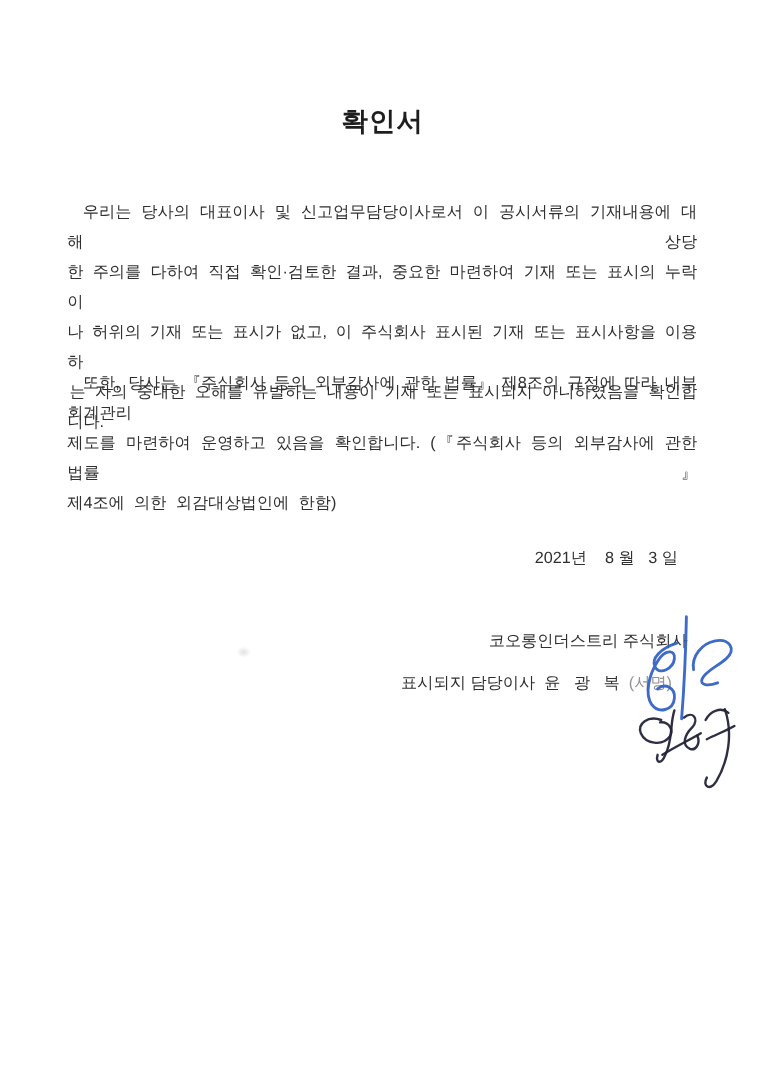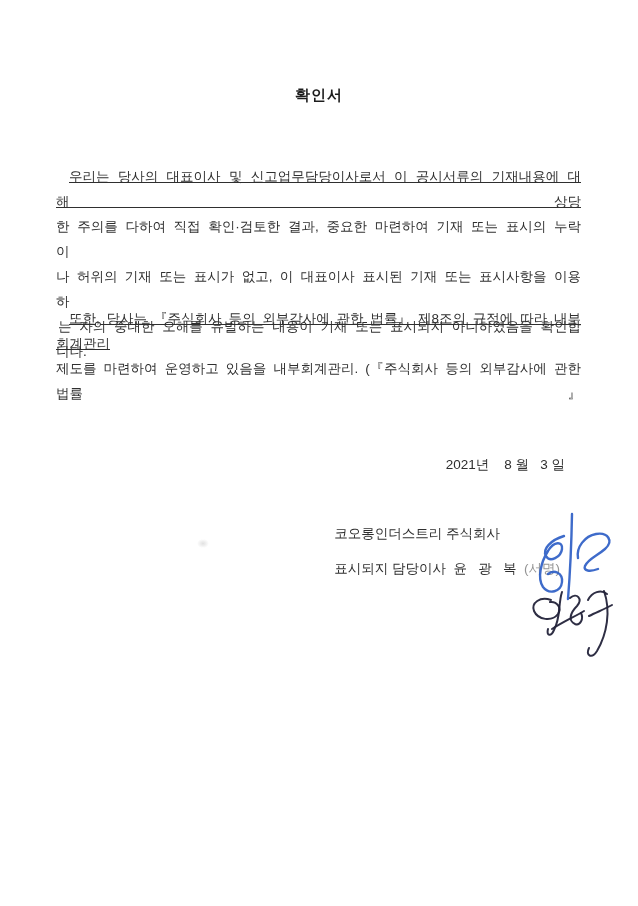--- a/index.html
+++ b/index.html
@@ -7,43 +7,43 @@
     position:relative;
     width:638px; height:906px;
     background:#ffffff;
     overflow:hidden;
     font-family:"Liberation Sans", sans-serif;
     color:#2f2f2f;
   }
   .doc-title {
     position:absolute; top:86px; left:0; width:100%;
     text-align:center;
-    font-size:15px; font-weight:bold; letter-spacing:1px;
+    font-size:22px; font-weight:bold; letter-spacing:1px;
     color:#1d1d1d;
     margin:0;
   }
   .para {
     position:absolute; left:56px; width:525px;
     font-size:13.5px; line-height:25px;
     word-spacing:3px;
     color:#2f2f2f;
   }
   .para-1 { top:164px; }
   .para-2 { top:306px; }
   .jline { text-align:justify; text-align-last:justify; }
   .jline.last { text-align:right; text-align-last:left; word-spacing:4px; }
-  .jline.indent { text-indent:13px;text-decoration:underline; }
+  .jline.indent { text-indent:13px; }
   .date-line {
     position:absolute; top:456px; right:73px;
     font-size:13.5px; line-height:17px;
     white-space:pre; color:#2f2f2f;text-align:center;
   }
   .sig-block {
     position:absolute; top:526px; right:65px;
-    font-size:13.5px;
+    text-align:right; font-size:13.5px;
   }
   .sig-row { white-space:pre; line-height:16px; margin:0 0 19px 0; }
   .sig-row.row-2 { padding-right:10px; }
   .sig-row.row-3 { padding-right:13px; margin-bottom:0; }
   .seal-note { white-space:pre; }
   .sig-svg {
     position:absolute; left:520px; top:505px;
     width:118px; height:170px;
     pointer-events:none;
   }
@@ -60,27 +60,28 @@
 </head>
 <body>
 
 <div class="page">
 
   <h1 class="doc-title">확인서</h1>
 
   <div class="para para-1">
     <div class="jline indent">우리는 당사의 대표이사 및 신고업무담당이사로서 이 공시서류의 기재내용에 대해 상당</div>
     <div class="jline">한 주의를 다하여 직접 확인·검토한 결과, 중요한 마련하여 기재 또는 표시의 누락이</div>
-    <div class="jline">나 허위의 기재 또는 표시가 없고, 이 대표이사 표시된 기재 또는 표시사항을 이용하</div>
+    <div class="jline">나 허위의 기재 또는 표시가 없고, 이 주식회사 표시된 기재 또는 표시사항을 이용하</div>
     <div class="jline last">는 자의 중대한 오해를 유발하는 내용이 기재 또는 표시되지 아니하였음을 확인합니다.</div>
   </div>
 
   <div class="para para-2">
     <div class="jline indent">또한, 당사는 『주식회사 등의 외부감사에 관한 법률』 제8조의 규정에 따라 내부회계관리</div>
-    <div class="jline">제도를 마련하여 운영하고 있음을 내부회계관리. (『주식회사 등의 외부감사에 관한 법률』</div>
+    <div class="jline">제도를 마련하여 운영하고 있음을 확인합니다. (『주식회사 등의 외부감사에 관한 법률』</div>
+    <div class="jline last">제4조에 의한 외감대상법인에 한함)</div>
   </div>
 
   <div class="date-line">2021년    8 월   3 일</div>
 
   <div class="sig-block">
     <div class="sig-row row-1">코오롱인더스트리 주식회사</div>
     <div class="sig-row row-3"><span>표시되지 담당이사  윤   광   복  </span><span class="seal-note" style="color: rgb(148, 148, 148);">(서명)</span></div>
   </div>
 
   <svg class="sig-svg" viewBox="520 505 118 170" xmlns="http://www.w3.org/2000/svg">

